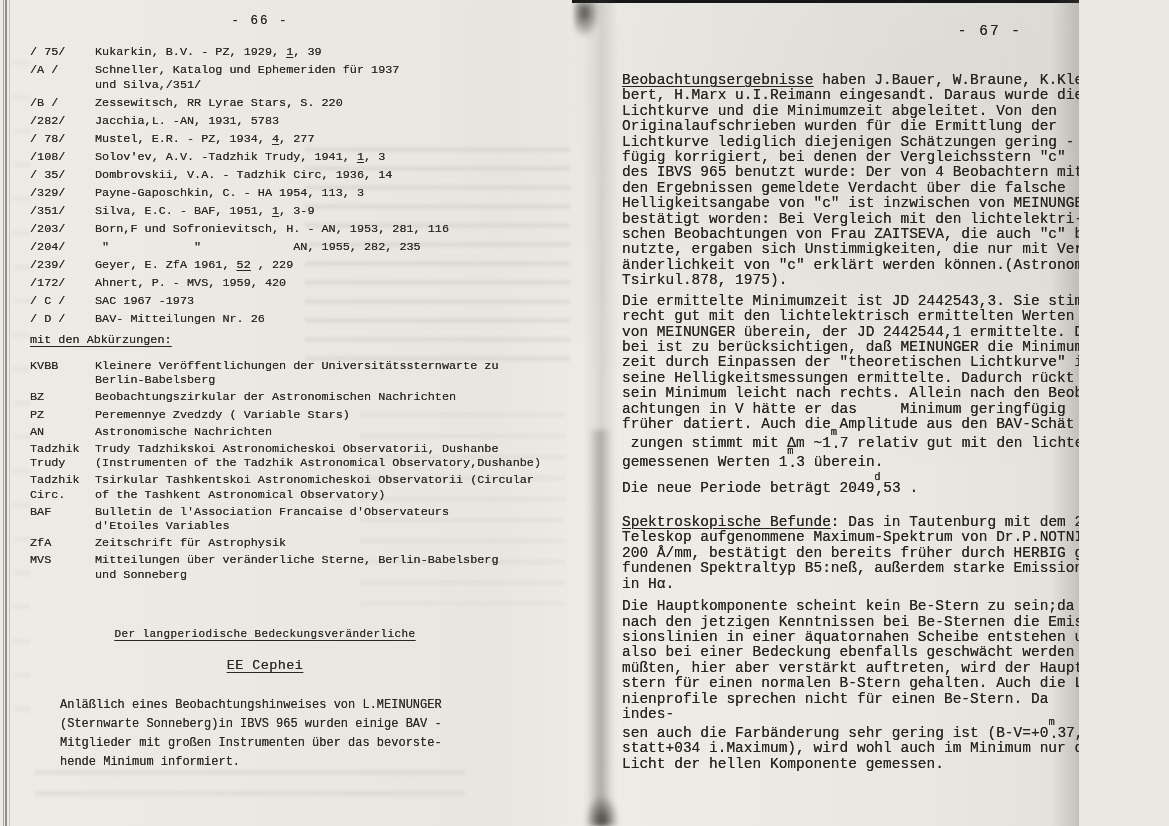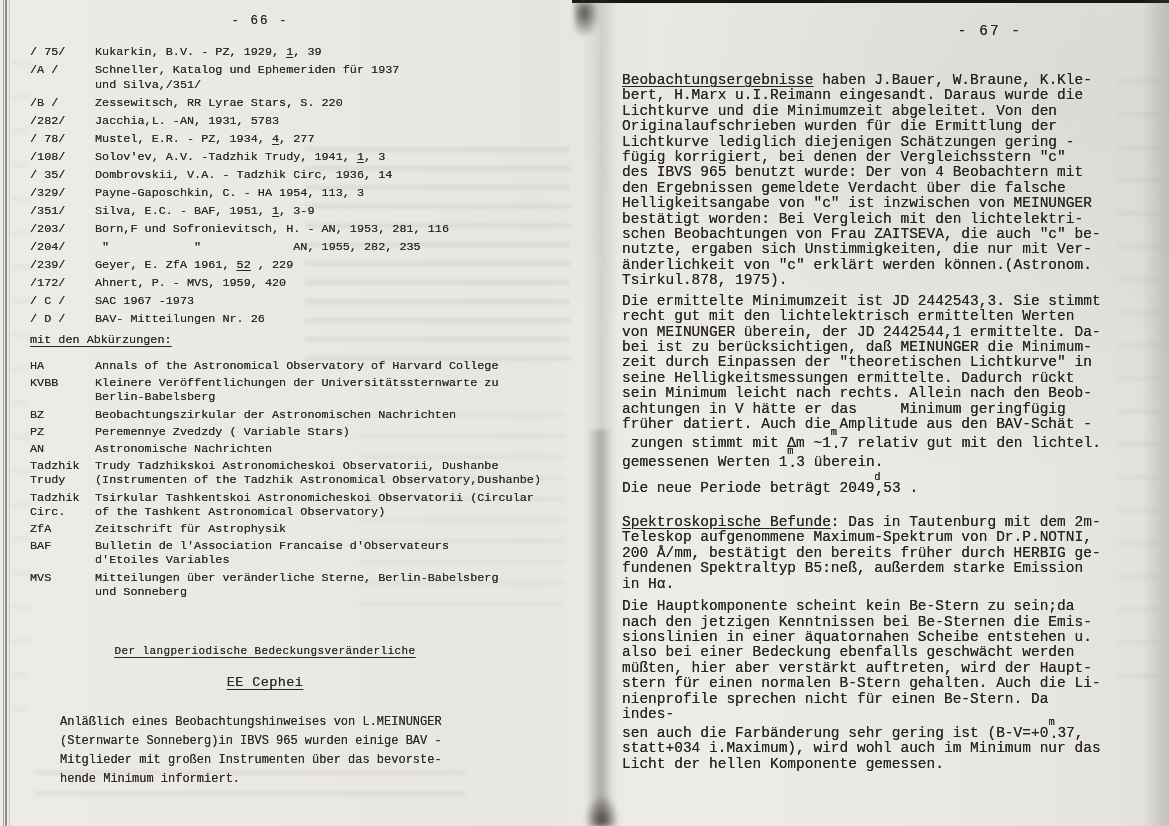--- a/index.html
+++ b/index.html
@@ -3,21 +3,21 @@
 <meta charset="utf-8">
 <style>
   html,body{margin:0;padding:0;}
   body{
     width:1169px;height:826px;overflow:hidden;
     background:#e9e7e1;
     font-family:"Liberation Mono","DejaVu Sans Mono",monospace;
     color:#2b2824;
   }
   .scan{
-    position:relative;width:1169px;height:826px;overflow:hidden;
+    position:relative;width:1079px;height:826px;overflow:hidden;
     background:linear-gradient(to right,#edebe6 0%,#e8e6e0 46%,#eeece7 56%,#e9e7e1 86%,#e3e1db 100%);
   }
   
   .edge-line{position:absolute;top:0;height:100%;}
   .el1{left:3px;width:1px;background:#a7a7a3;}
   .el2{left:5px;width:2px;background:#8f8f8b;}
   .el3{left:9px;width:1px;background:#c6c6c2;}
   .top-band{position:absolute;left:572px;right:0;top:0;height:3px;background:#171717;}
   .gutter-blob{position:absolute;left:574px;top:2px;width:26px;height:36px;
     background:radial-gradient(ellipse at 40% 30%,rgba(60,58,52,.85),rgba(60,58,52,0) 70%);
@@ -101,27 +101,27 @@
   <div class="ghost g-c"></div>
   <div class="ghost g-d"></div>
   <div class="ghost g-e"></div>
   <div class="vignette"></div>
 
   <section class="page page-left">
     <div class="pagenum">- 66 -</div>
     <div class="refs"><div class="ref-row"><span class="key">/ 75/</span><span class="txt">Kukarkin, B.V. - PZ, 1929, <span class="ul">1</span>, 39</span></div><div class="ref-row"><span class="key">/A /</span><span class="txt">Schneller, Katalog und Ephemeriden für 1937
 und Silva,/351/</span></div><div class="ref-row"><span class="key">/B /</span><span class="txt">Zessewitsch, RR Lyrae Stars, S. 220</span></div><div class="ref-row"><span class="key">/282/</span><span class="txt">Jacchia,L. -AN, 1931, 5783</span></div><div class="ref-row"><span class="key">/ 78/</span><span class="txt">Mustel, E.R. - PZ, 1934, <span class="ul">4</span>, 277</span></div><div class="ref-row"><span class="key">/108/</span><span class="txt">Solov'ev, A.V. -Tadzhik Trudy, 1941, <span class="ul">1</span>, 3</span></div><div class="ref-row"><span class="key">/ 35/</span><span class="txt">Dombrovskii, V.A. - Tadzhik Circ, 1936, 14</span></div><div class="ref-row"><span class="key">/329/</span><span class="txt">Payne-Gaposchkin, C. - HA 1954, 113, 3</span></div><div class="ref-row"><span class="key">/351/</span><span class="txt">Silva, E.C. - BAF, 1951, <span class="ul">1</span>, 3-9</span></div><div class="ref-row"><span class="key">/203/</span><span class="txt">Born,F und Sofronievitsch, H. - AN, 1953, 281, 116</span></div><div class="ref-row"><span class="key">/204/</span><span class="txt"> "            "             AN, 1955, 282, 235</span></div><div class="ref-row"><span class="key">/239/</span><span class="txt">Geyer, E. ZfA 1961, <span class="ul">52</span> , 229</span></div><div class="ref-row"><span class="key">/172/</span><span class="txt">Ahnert, P. - MVS, 1959, 420</span></div><div class="ref-row"><span class="key">/ C /</span><span class="txt">SAC 1967 -1973</span></div><div class="ref-row"><span class="key">/ D /</span><span class="txt">BAV- Mitteilungen Nr. 26</span></div></div>
     <div class="abbr-head">mit den Abkürzungen:</div>
-    <div class="abbrs"><div class="abbr-row"><span class="key">HA</span><span class="txt">Annals of the Astronomical Observatory of Harvard College</span></div><div class="abbr-row"><span class="key">KVBB</span><span class="txt">Kleinere Veröffentlichungen der Universitätssternwarte zu
+    <div class="abbrs"><div class="abbr-row"><span class="key">KVBB</span><span class="txt">Kleinere Veröffentlichungen der Universitätssternwarte zu
 Berlin-Babelsberg</span></div><div class="abbr-row"><span class="key">BZ</span><span class="txt">Beobachtungszirkular der Astronomischen Nachrichten</span></div><div class="abbr-row"><span class="key">PZ</span><span class="txt">Peremennye Zvedzdy ( Variable Stars)</span></div><div class="abbr-row"><span class="key">AN</span><span class="txt">Astronomische Nachrichten</span></div><div class="abbr-row"><span class="key">Tadzhik
 Trudy</span><span class="txt">Trudy Tadzhikskoi Astronomicheskoi Observatorii, Dushanbe
 (Instrumenten of the Tadzhik Astronomical Observatory,Dushanbe)</span></div><div class="abbr-row"><span class="key">Tadzhik
 Circ.</span><span class="txt">Tsirkular Tashkentskoi Astronomicheskoi Observatorii (Circular
-of the Tashkent Astronomical Observatory)</span></div><div class="abbr-row"><span class="key">ZfA</span><span class="txt">Zeitschrift für Astrophysik</span></div><div class="abbr-row"><span class="key">BAF</span><span class="txt">Bulletin de l'Association Francaise d'Observateurs
-d'Etoiles Variables</span></div><div class="abbr-row"><span class="key">MVS</span><span class="txt">Mitteilungen über veränderliche Sterne, Berlin-Babelsberg
+of the Tashkent Astronomical Observatory)</span></div><div class="abbr-row"><span class="key">BAF</span><span class="txt">Bulletin de l'Association Francaise d'Observateurs
+d'Etoiles Variables</span></div><div class="abbr-row"><span class="key">ZfA</span><span class="txt">Zeitschrift für Astrophysik</span></div><div class="abbr-row"><span class="key">MVS</span><span class="txt">Mitteilungen über veränderliche Sterne, Berlin-Babelsberg
 und Sonneberg</span></div></div>
     <h1 class="title"><span class="ul">Der langperiodische Bedeckungsveränderliche</span></h1>
     <h2 class="subtitle"><span class="ul">EE Cephei</span></h2>
     <p class="intro">Anläßlich eines Beobachtungshinweises von L.MEINUNGER
 (Sternwarte Sonneberg)in IBVS 965 wurden einige BAV -
 Mitglieder mit großen Instrumenten über das bevorste-
 hende Minimum informiert.</p>
   </section>
 
   <section class="page page-right">

